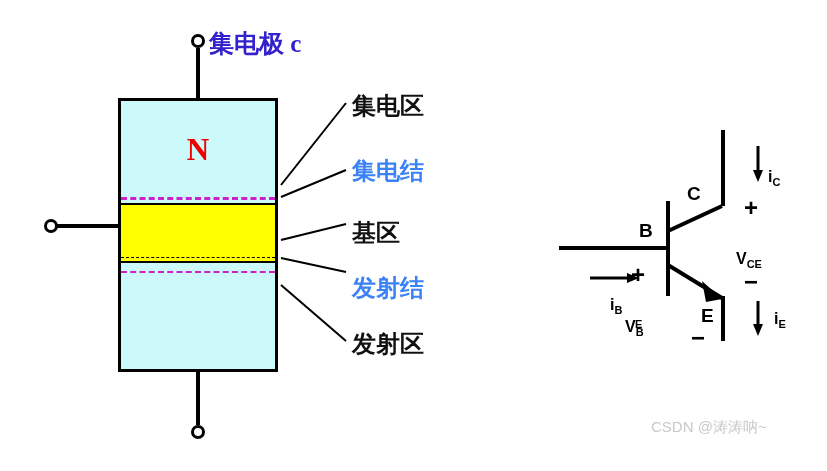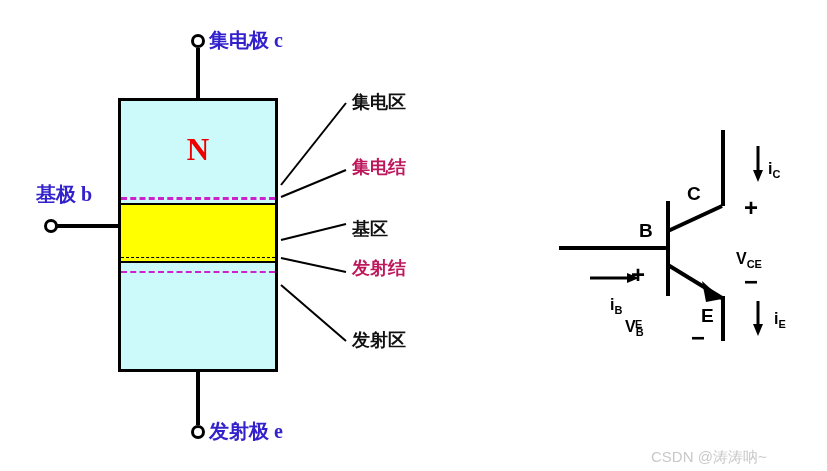--- a/index.html
+++ b/index.html
@@ -55,53 +55,53 @@
   .term-dot{
     position:absolute;width:14px;height:14px;border-radius:50%;
     border:3px solid #000;background:#fff;box-sizing:border-box;
   }
   #dot-c{left:191px;top:34px;}
   #dot-e{left:191px;top:425px;}
   #dot-b{left:44px;top:219px;}
 
   .term-label{
     position:absolute;color:#3322cc;font-weight:bold;
-    font-size:20px;white-space:nowrap;
+    font-size:25px;white-space:nowrap;
     font-family:"Liberation Serif","DejaVu Serif",serif;
   }
   #label-c{left:209px;top:27px;}
   #label-e{left:209px;top:418px;}
   #label-b{left:36px;top:181px;}
 
   
   .callout{
-    position:absolute;font-size:18px;font-weight:bold;white-space:nowrap;
+    position:absolute;font-size:24px;font-weight:bold;white-space:nowrap;
     font-family:"Liberation Serif","DejaVu Serif",serif;
   }
   .callout.black{color:#111;}
-  .callout.red{color:#be185d;}
+  .callout.red{color:#3b82f6;}
   #cl-collector-region{left:352px;top:90px;}
   #cl-collector-junction{left:352px;top:155px;}
   #cl-base-region{left:352px;top:217px;}
-  #cl-emitter-junction{left:352px;top:256px;}
+  #cl-emitter-junction{left:352px;top:272px;}
   #cl-emitter-region{left:352px;top:328px;font-family:Liberation Serif, serif;}
 
   
   #symbol{left:555px;top:128px;width:255px;height:215px;}
   .sym-label{
     position:absolute;color:#000;font-weight:bold;
     font-family:"Liberation Sans","DejaVu Sans",sans-serif;
   }
   .big{font-size:19px;}
   .mid{font-size:16px;}
   .sub{font-size:11px;}
   .sign{font-size:24px;font-weight:bold;font-family:"Liberation Sans","DejaVu Sans",sans-serif;}
 
   #watermark{
-    left:651px;top:448px;color:#c9c9c9;font-size:15px;
+    left:651px;top:418px;color:#c9c9c9;font-size:15px;
     font-family:"Liberation Sans","DejaVu Sans",sans-serif;white-space:nowrap;
   }
 </style>
 </head>
 <body>
 
 <div id="stage" class="abs">
 
   <div class="abs" id="slab">
     <div class="region" id="n-top">
@@ -125,22 +125,20 @@
 
   <div class="lead abs" id="lead-c"></div>
   <div class="lead abs" id="lead-e"></div>
   <div class="lead abs" id="lead-b"></div>
 
   <div class="term-dot abs" id="dot-c"></div>
   <div class="term-dot abs" id="dot-e"></div>
   <div class="term-dot abs" id="dot-b"></div>
 
   <div class="term-label abs" id="label-c">集电极 c</div>
-  <div class="term-label abs" id="label-b">基极 b</div>
-  <div class="term-label abs" id="label-e">发射极 e</div>
 
   <svg class="abs" style="left:0;top:0;width:827px;height:471px;pointer-events:none;">
     <line x1="281" y1="185" x2="346" y2="103" stroke="#000" stroke-width="2"></line>
     <line x1="281" y1="197" x2="346" y2="170" stroke="#000" stroke-width="2"></line>
     <line x1="281" y1="240" x2="346" y2="224" stroke="#000" stroke-width="2"></line>
     <line x1="281" y1="258" x2="346" y2="272" stroke="#000" stroke-width="2"></line>
     <line x1="281" y1="285" x2="346" y2="341" stroke="#000" stroke-width="2"></line>
   </svg>
 
   <div class="callout abs black" id="cl-collector-region">集电区</div>
@@ -178,21 +176,21 @@
     </svg>
 
     <div class="sym-label big" style="left:84px;top:92px;">B</div>
     <div class="sym-label big" style="left:132px;top:55px;">C</div>
     <div class="sym-label big" style="left:146px;top:177px;">E</div>
 
     <div class="abs" style="left:44px;top:168px;margin-left:11px;">
       <span class="sym-label mid" style="position:relative;">i</span><span class="sym-label sub" style="position:relative;top:4px;">B</span>
     </div>
 
-    <div class="abs" style="left:213px;top:32px;">
+    <div class="abs" style="left:213px;top:40px;">
       <span class="sym-label mid" style="position:relative;">i</span><span class="sym-label sub" style="position:relative;top:4px;">C</span>
     </div>
 
     <div class="abs" style="left:219px;top:182px;">
       <span class="sym-label mid" style="position:relative;">i</span><span class="sym-label sub" style="position:relative;top:4px;">E</span>
     </div>
 
     <div class="sign abs" style="left:189px;top:66px;">+</div>
     <div class="abs" style="left:181px;top:106px;margin-top:16px;">
       <span class="sym-label mid" style="position:relative;">V</span><span class="sym-label sub" style="position:relative;top:4px;">CE</span>

